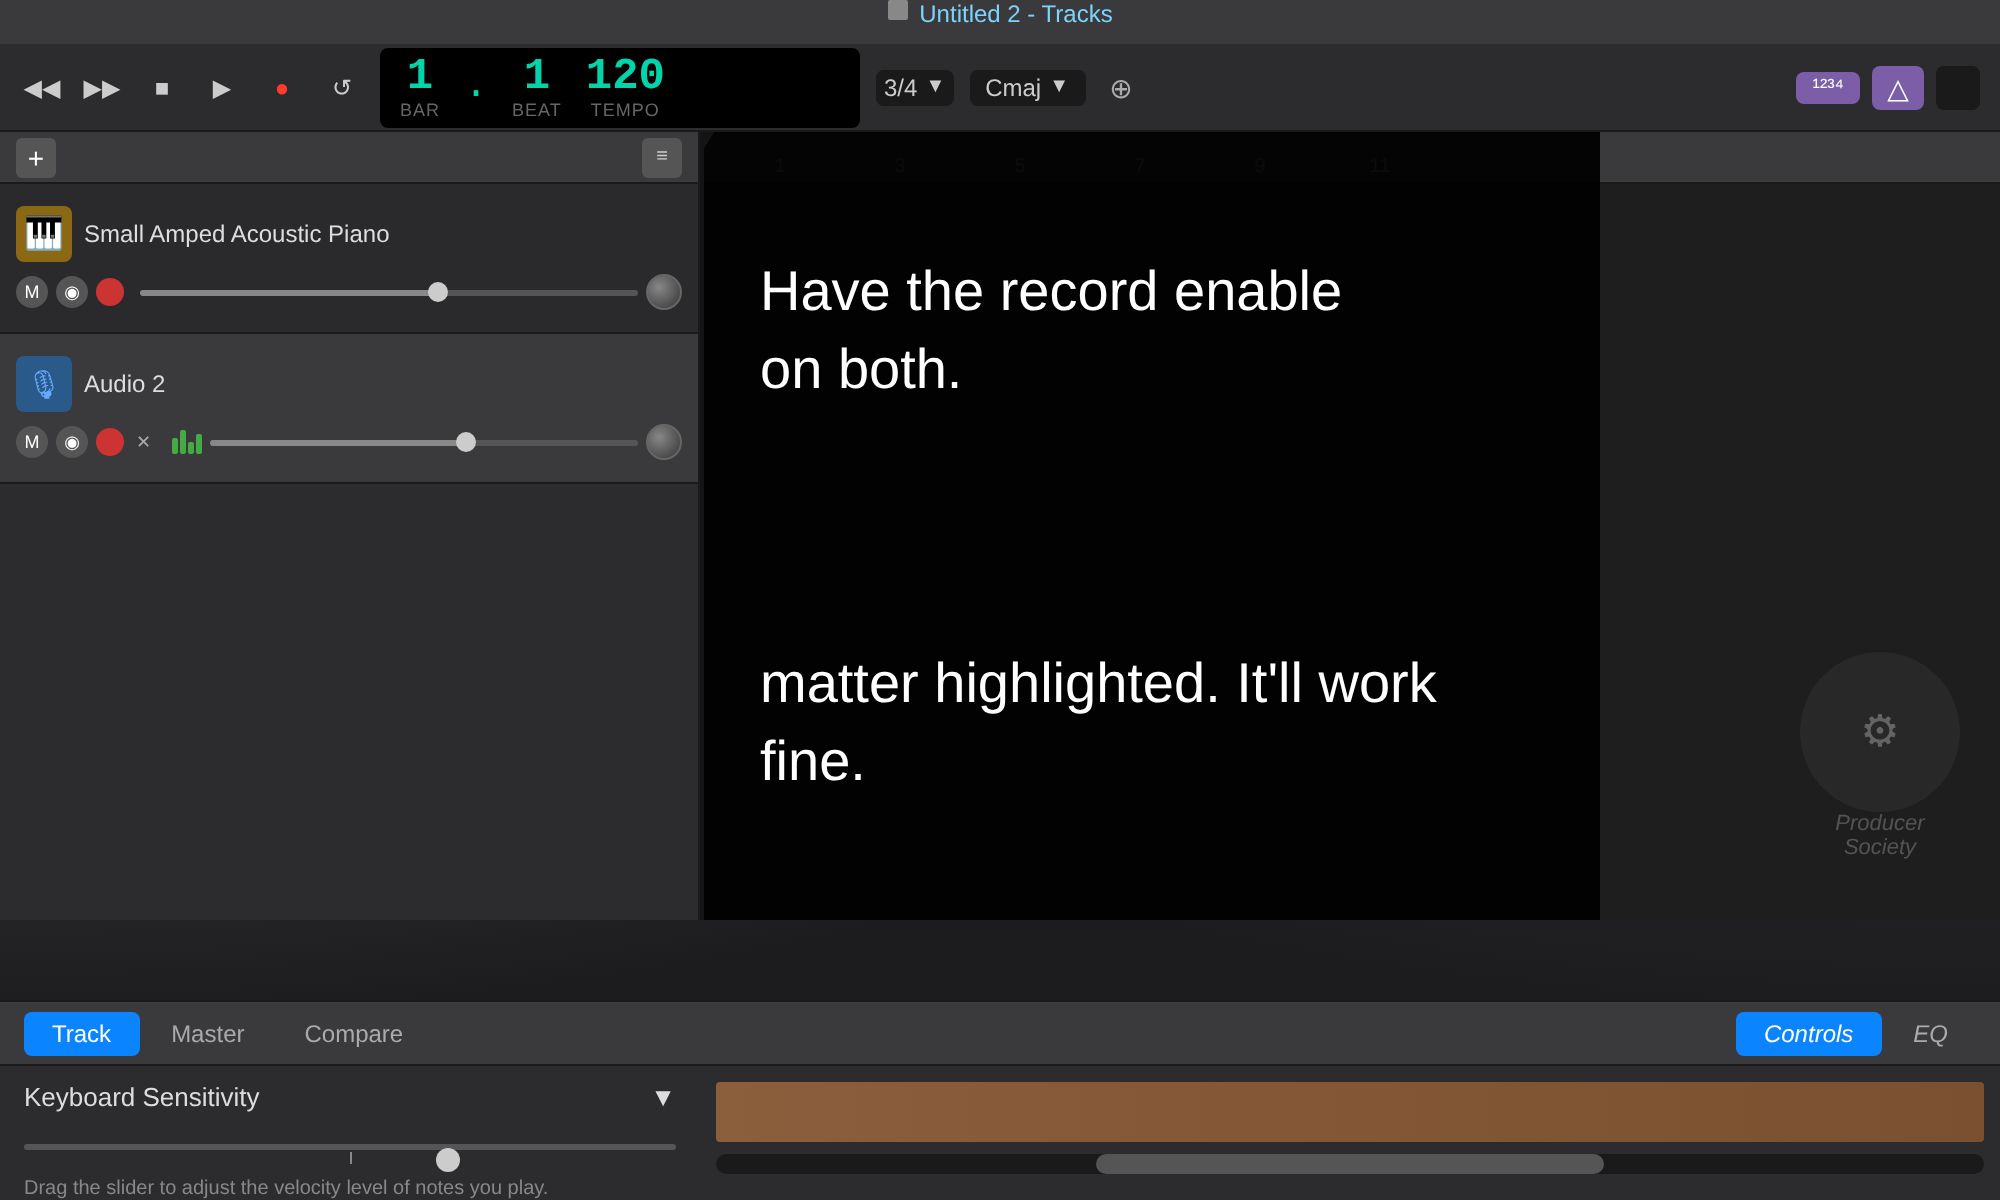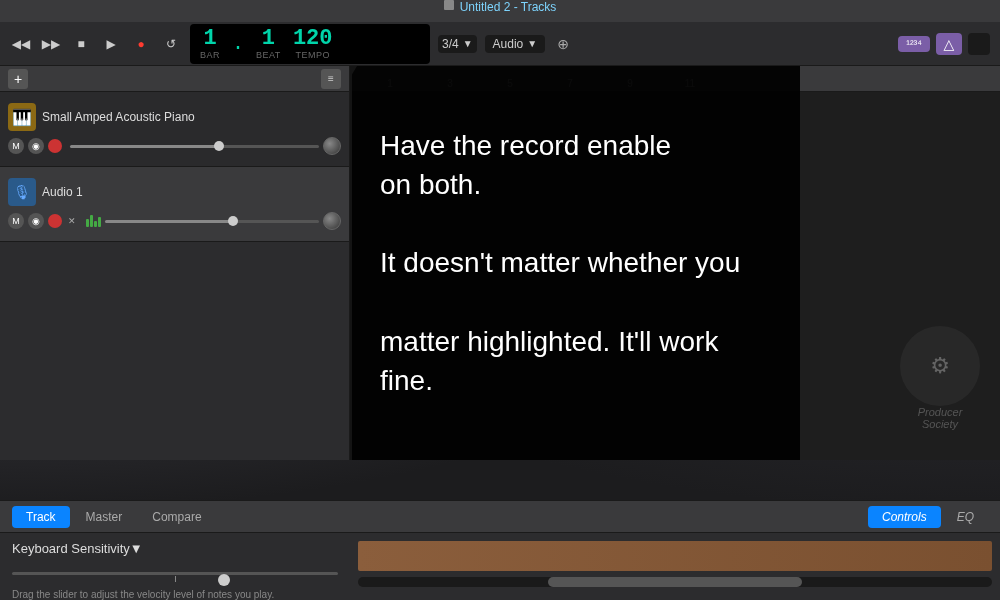--- a/index.html
+++ b/index.html
@@ -401,20 +401,21 @@
       height: calc(140px - 32px);
     }
     .bottom-left {
       width: 350px;
       padding: 8px 12px;
       flex-shrink: 0;
     }
     .section-dropdown {
       display: flex;
       align-items: center;
+      justify-content: space-between;
       font-size: 13px;
       color: #ddd;
       margin-bottom: 8px;
       cursor: pointer;
     }
     .slider-row {
       position: relative;
       height: 20px;
       margin-bottom: 4px;
     }
@@ -518,21 +519,21 @@
       <div class="time-value">120</div>
       <div class="time-label">TEMPO</div>
     </div>
   </div>
 
   <div style="display:flex;align-items:center;background:#1a1a1a;border-radius:4px;padding:2px 4px;">
     <span style="color:#ccc;font-size:12px;">3/4</span>
     <span style="color:#ccc;font-size:10px;margin-left:4px;">▼</span>
   </div>
   <div style="display:flex;align-items:center;background:#1a1a1a;border-radius:4px;padding:2px 8px;">
-    <span style="color:#ccc;font-size:12px;">Audio</span>
+    <span style="color:#ccc;font-size:12px;">Cmaj</span>
     <span style="color:#ccc;font-size:10px;margin-left:4px;">▼</span>
   </div>
 
   <div style="width:20px;height:20px;color:#aaa;font-size:14px;display:flex;align-items:center;justify-content:center;">⊕</div>
 
   <div class="transport-right">
     <div class="smart-controls-btn">
       <span>¹²³⁴</span>
     </div>
     <div class="lib-btn">
@@ -566,21 +567,21 @@
             <div class="vol-slider-thumb"></div>
           </div>
           <div class="pan-knob"></div>
         </div>
       </div>
     </div>
 
     <div class="track-item selected">
       <div class="track-name-row">
         <div class="track-icon audio" style="color:#6af;font-size:14px;">🎙</div>
-        <span class="track-name">Audio 1</span>
+        <span class="track-name">Audio 2</span>
       </div>
       <div class="track-controls">
         <div class="ctrl-btn mute">M</div>
         <div style="width:16px;height:16px;border-radius:50%;background:#555;display:flex;align-items:center;justify-content:center;font-size:9px;color:white;">◉</div>
         <div class="ctrl-btn record"></div>
         <span style="font-size:9px;color:#aaa;margin:0 2px;">✕</span>
         <div class="track-slider-area">
           <div class="green-eq">
             <div class="eq-bar" style="height:8px;"></div>
             <div class="eq-bar" style="height:12px;"></div>
@@ -609,21 +610,21 @@
     </div>
 
     <div class="playhead" style="left:0px;">
       <div class="playhead-triangle"></div>
     </div>
 
     <div class="tooltip-overlay">
       <div class="tooltip-text">
         <span>Have the record enable on</span>&nbsp;<span>both.</span>
         <br><br>
-        <span>It doesn't matter whether you</span><br>
+        <br>
         <br>
         <span>matter highlighted. It'll work fine.</span>
       </div>
     </div>
 
     <div class="logo-watermark">
       <div class="logo-circle">
         <span style="font-size:22px;color:#aaa;">⚙</span>
       </div>
       <div class="logo-text">Producer<br>Society</div>

